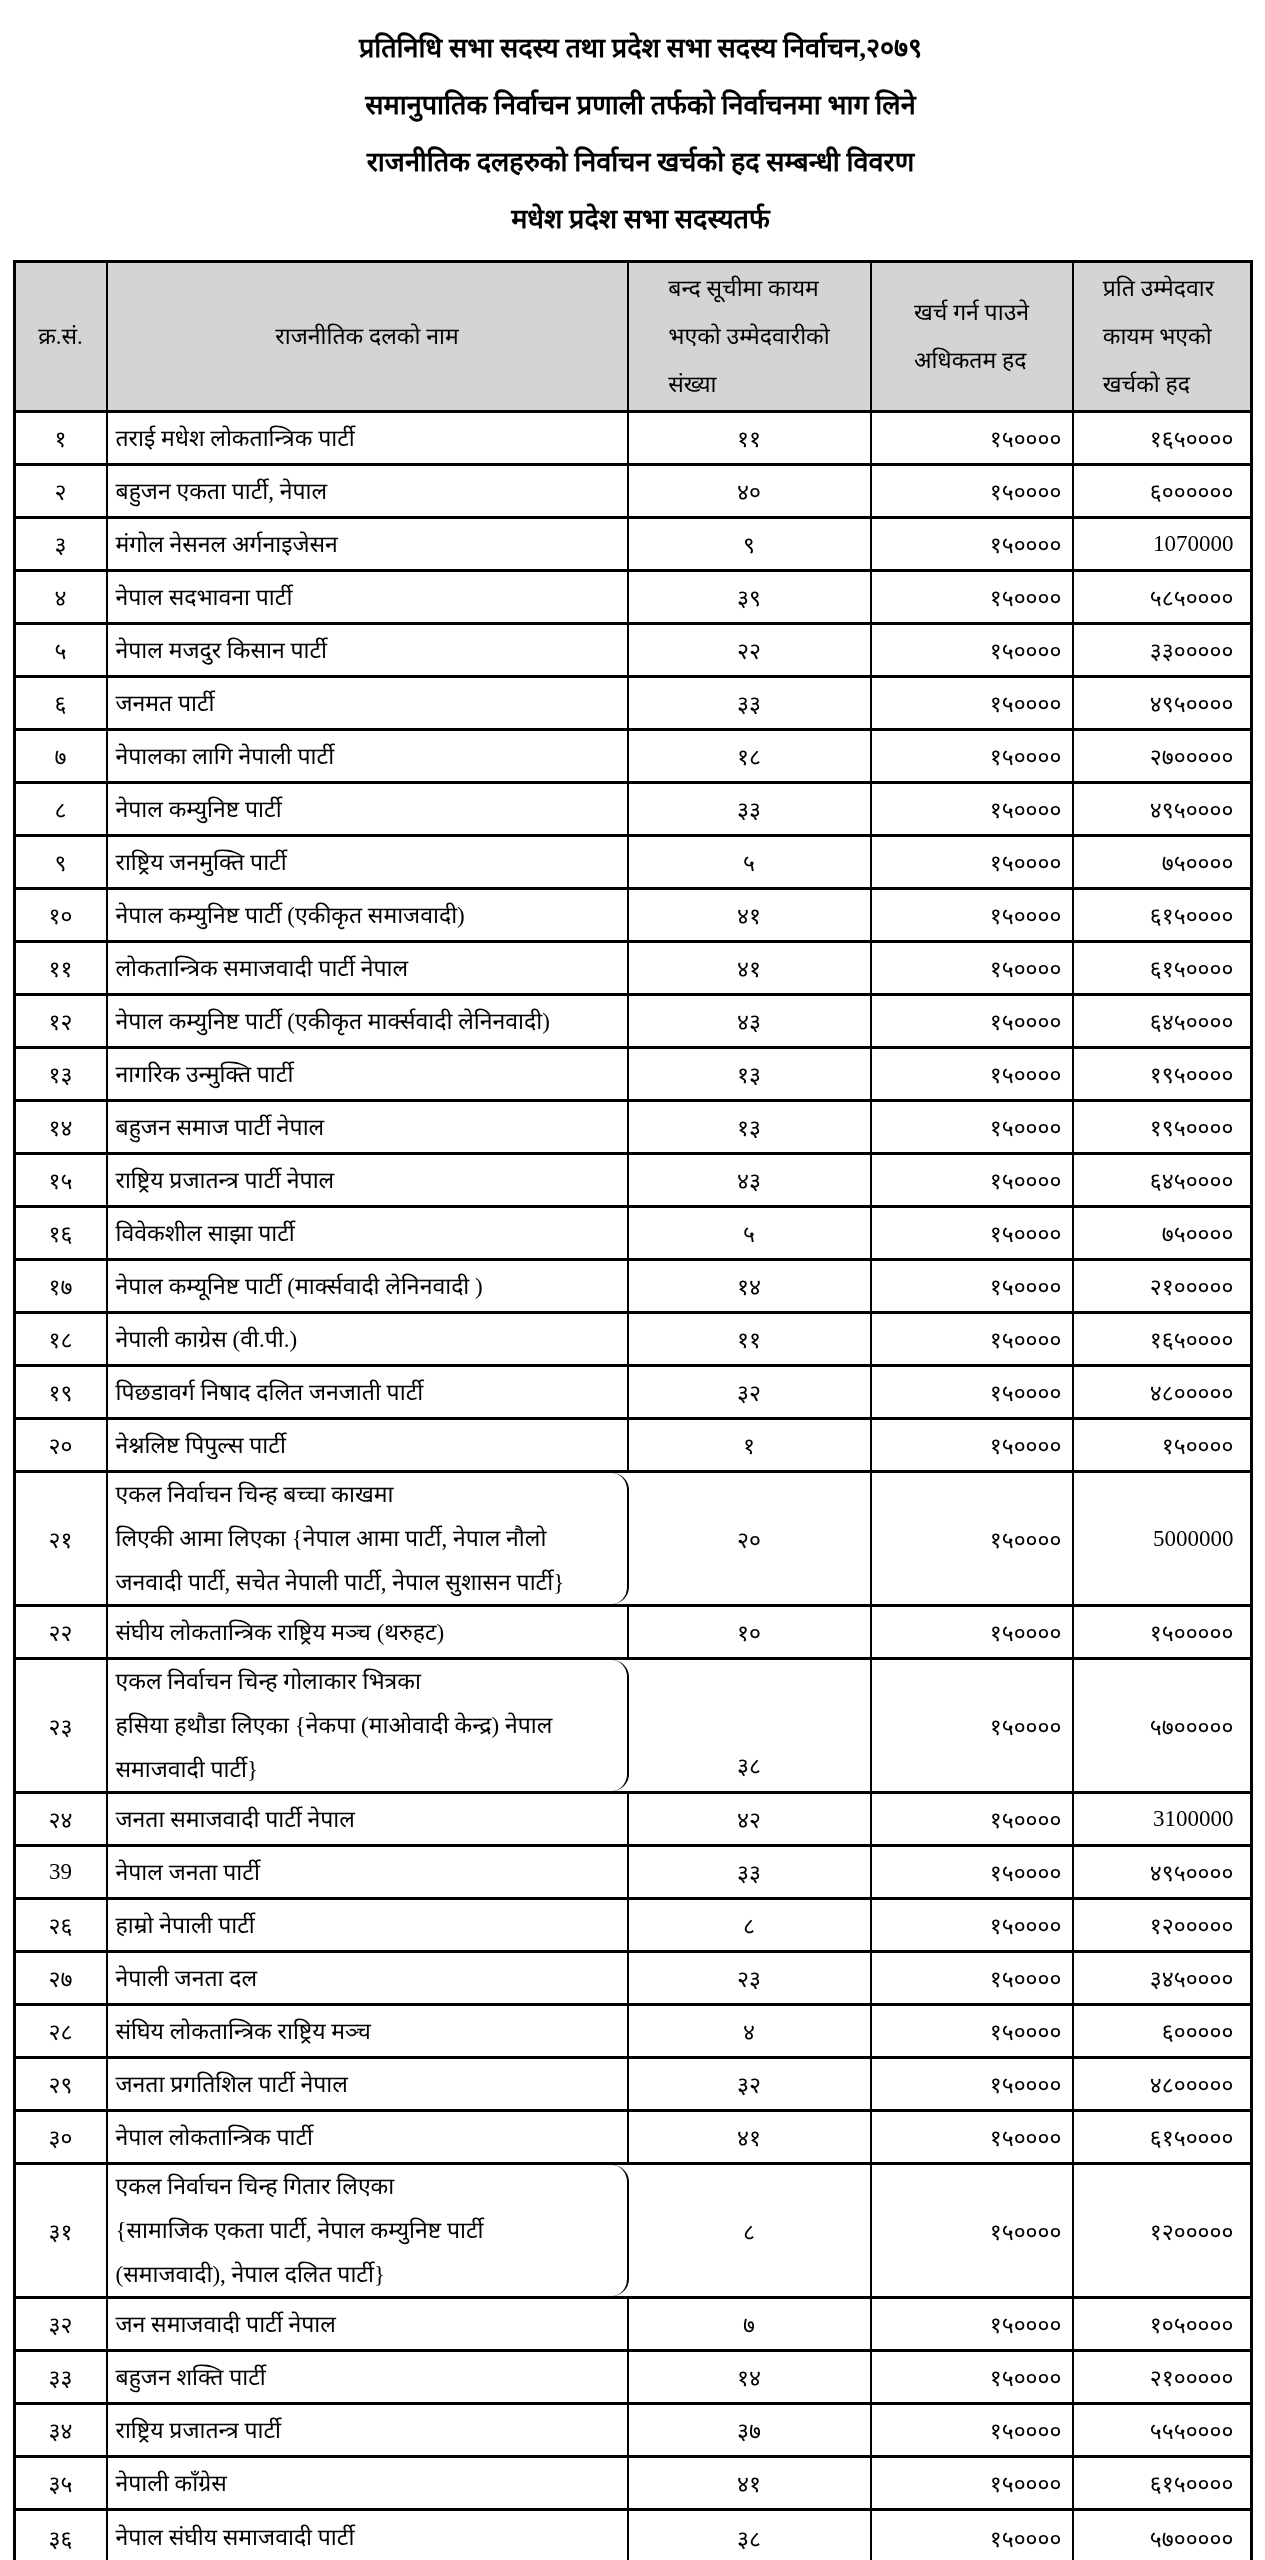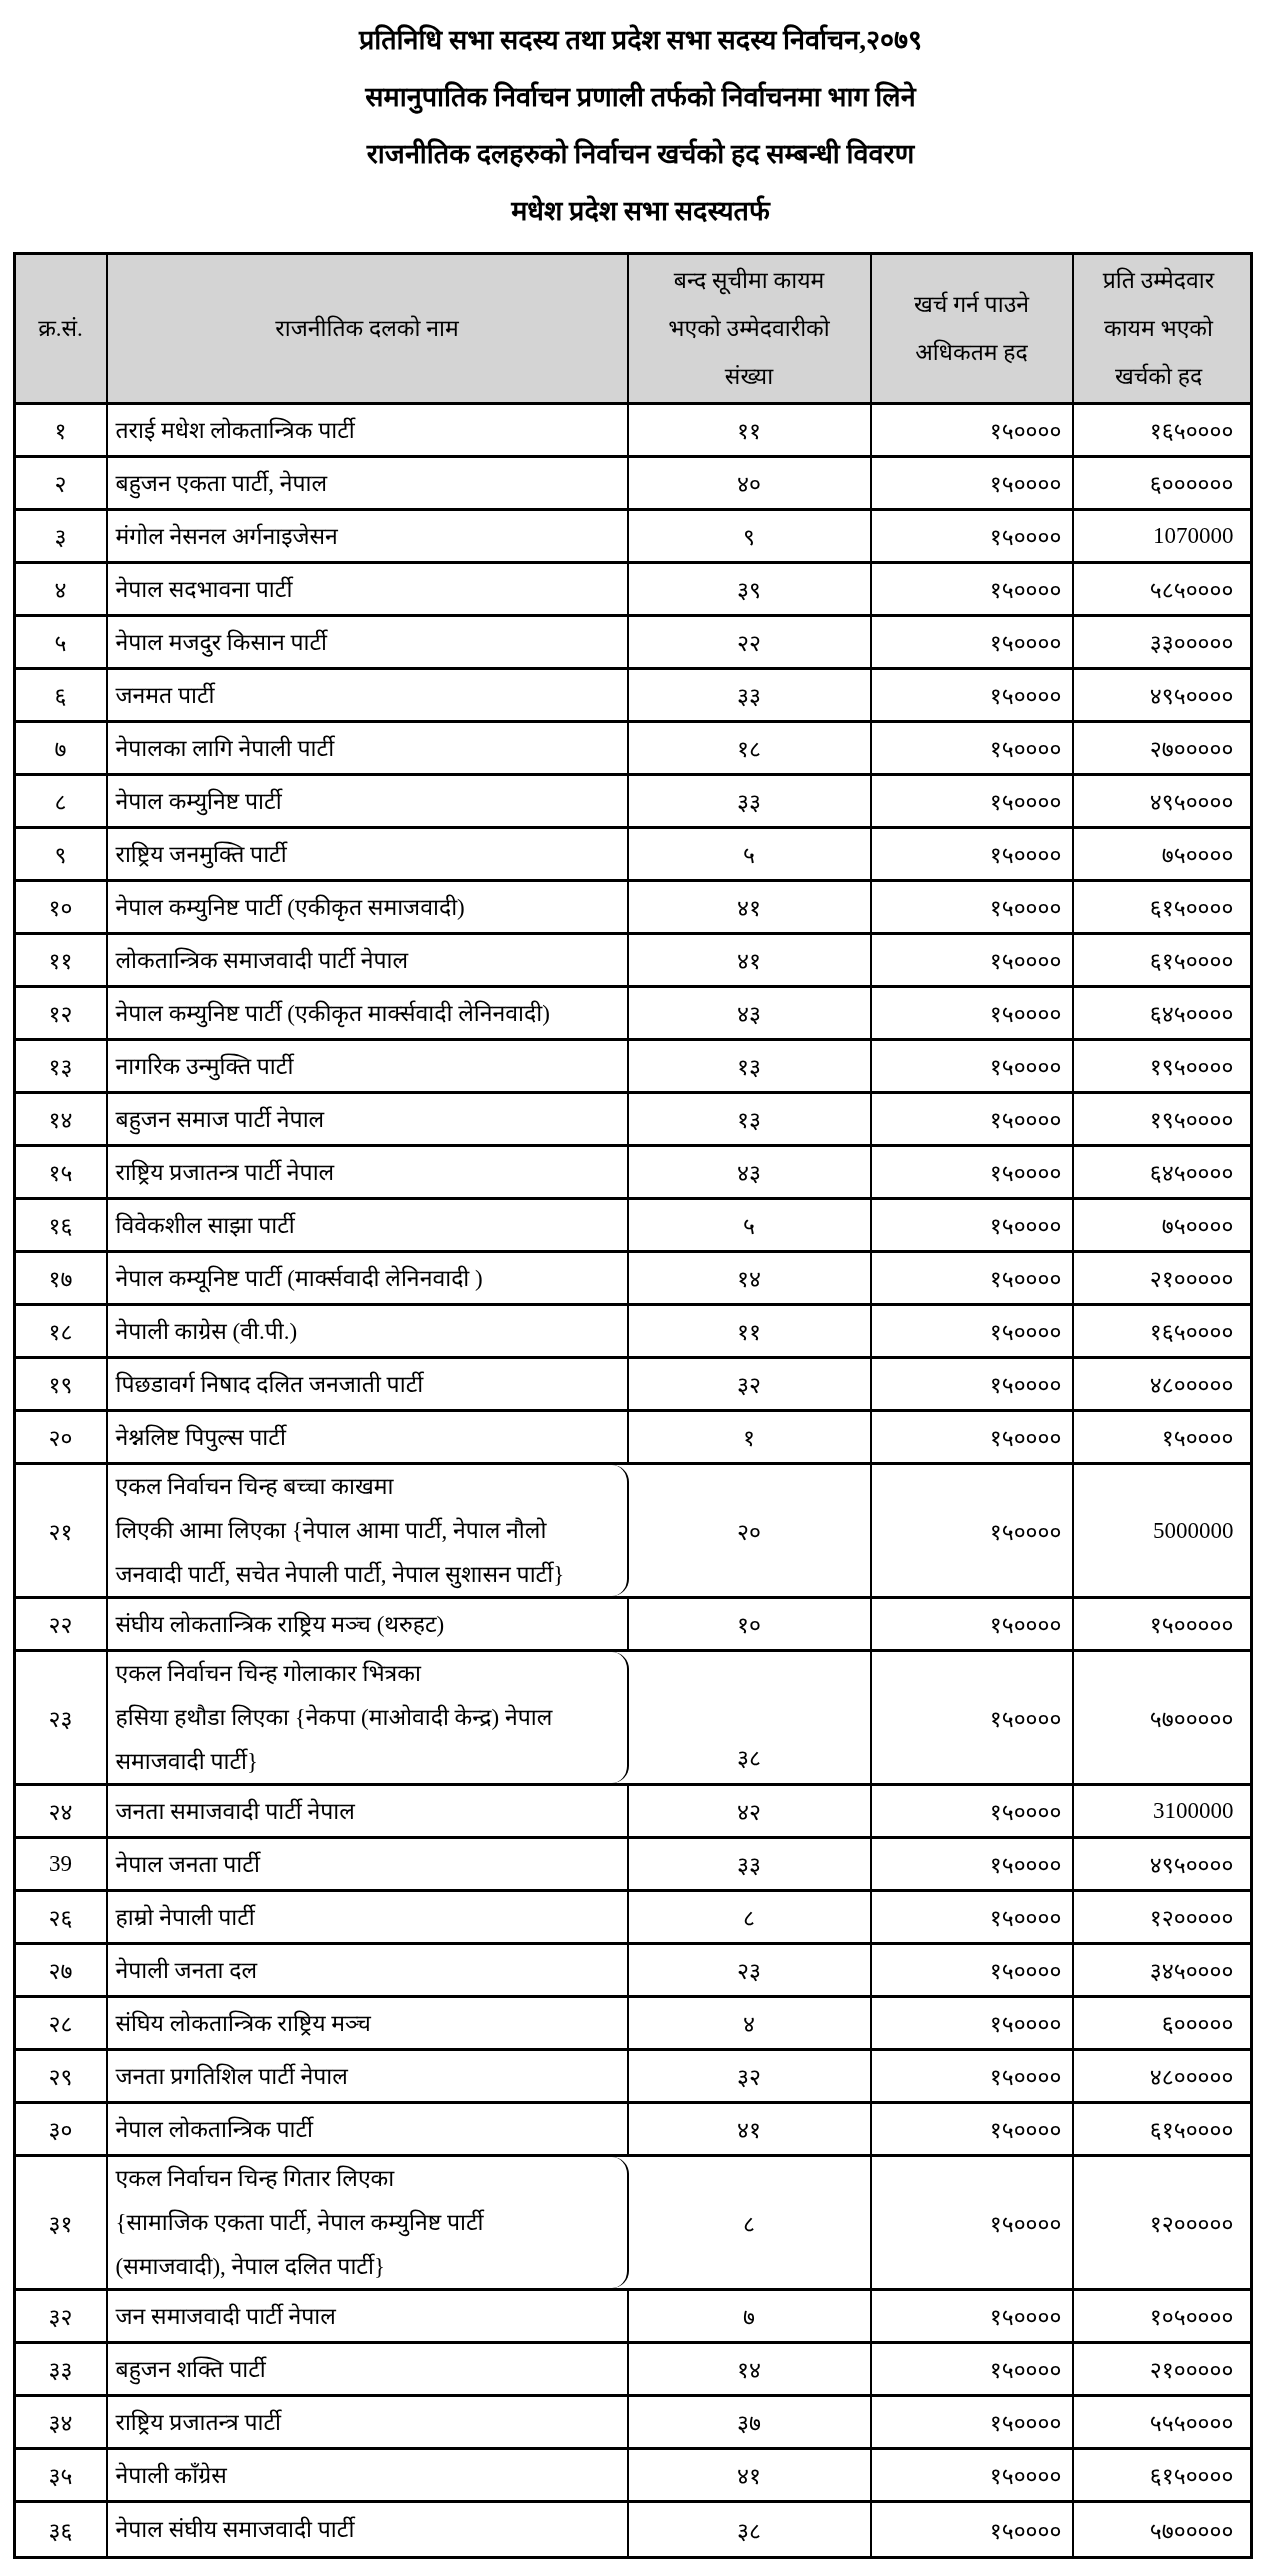--- a/index.html
+++ b/index.html
@@ -1,28 +1,28 @@
 <!DOCTYPE html>
 <html><head>
 <meta charset="utf-8">
 <style>
   html,body{margin:0;padding:0;background:#fff;}
   .page{width:1265px;height:2560px;background:#ffffff;position:relative;overflow:hidden;
         font-family:"Liberation Serif","DejaVu Serif",serif;color:#000;}
-  .titles{padding-top:12px;margin-left:16px;}
+  .titles{padding-top:20px;margin-left:16px;}
   .title-line{height:57px;line-height:57px;text-align:center;font-weight:bold;font-size:27px;}
   .tbl{width:1234px;margin:12px auto 0;border:3px solid #000;}
   .trow{display:grid;grid-template-columns:92px 521px 243px 202px 170px;
         border-bottom:3px solid #000;height:53px;box-sizing:border-box;}
   .trow:last-child{border-bottom:none;}
   .thead{height:150px;background:#d4d4d4;}
   .cell{border-right:2px solid #000;display:flex;align-items:center;overflow:hidden;
         font-size:23px;box-sizing:border-box;}
   .cell:last-child{border-right:none;}
-  .hc{justify-content:center;text-align:center;white-space:pre-line;line-height:48px;}
+  .hc{justify-content:center;text-align:left;white-space:pre-line;line-height:48px;}
   .sn{justify-content:center;}
   .party{padding:0 8px;white-space:pre-line;line-height:27px;}
   .tall{height:134px;}
   .tall .party{line-height:44px;border-radius:17px;}
   .center{justify-content:center;}
   .right{justify-content:flex-end;padding-right:10px;}
   .bottom{align-items:flex-end;padding-bottom:10px;}
 </style>
 </head>
 <body>

